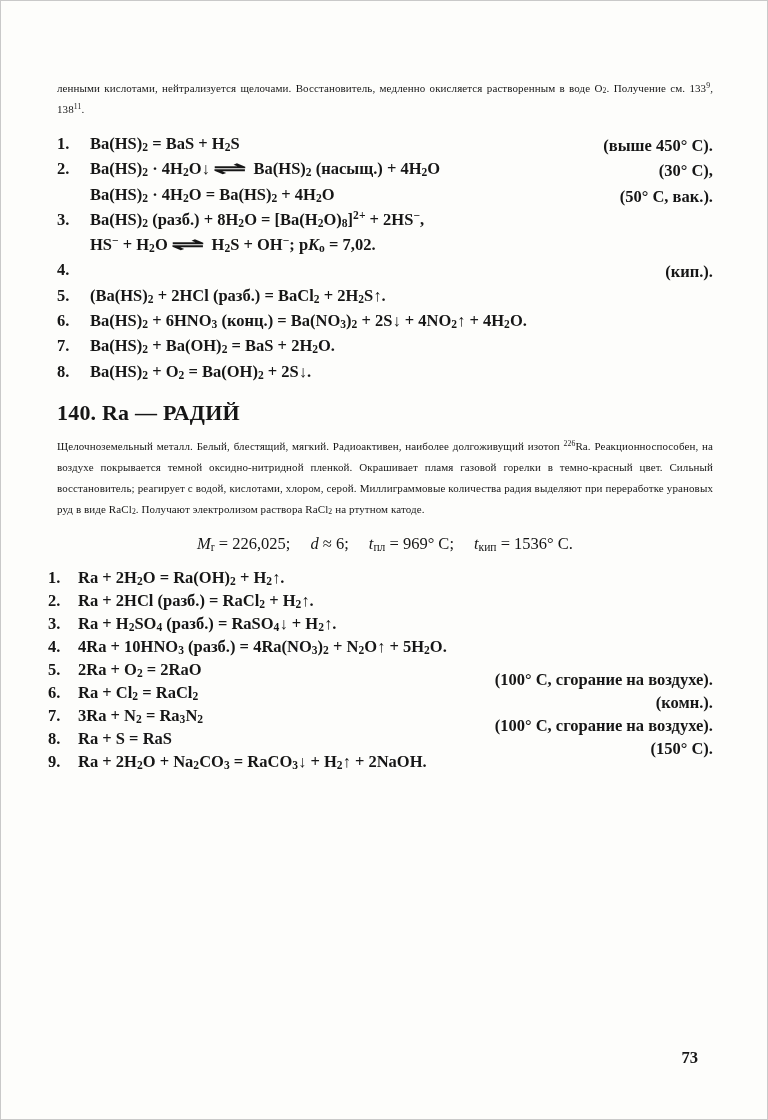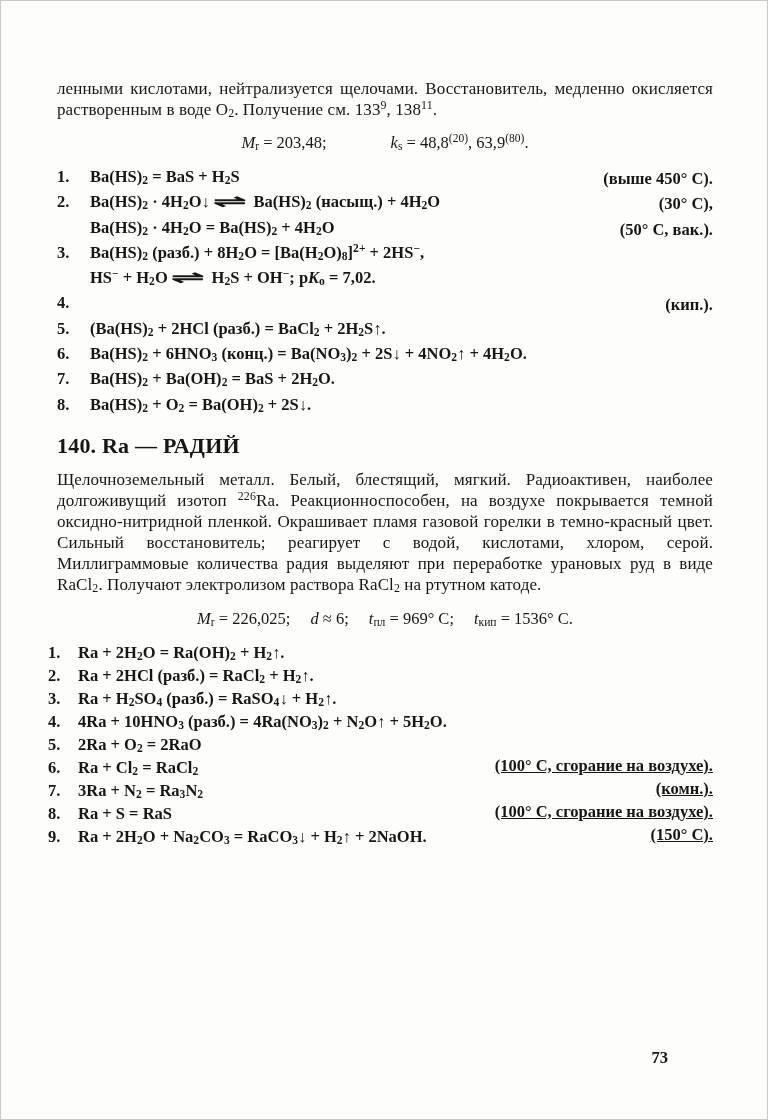--- a/index.html
+++ b/index.html
@@ -15,21 +15,21 @@
     width:768px; height:1120px;
     background:#fdfdfb;
     box-shadow: inset 0 0 0 1px #c9c9c9;
     overflow:hidden;
   }
   .content {
     position:absolute;
     left:57px; top:78px; width:656px;
   }
   .para {
-    font-size:17px;
+    font-size:11px;
     line-height:21px;
     text-align:justify;
     letter-spacing:0.1px;
   }
   .constants-row {
     display:flex;
     justify-content:center;
     align-items:baseline;
     gap:64px;
     margin-top:13px;
@@ -51,55 +51,51 @@
   .eq-num { flex:none; width:33px; }
   .radium-list .eq-num { width:30px; }
   .eq-body { white-space:nowrap; }
   .eq-cond {
     margin-left:auto;
     padding-left:10px;
     white-space:nowrap;
     position:relative;
     top:2px;
   }
-  .radium-list .eq-cond { top:21px;text-decoration:underline; }
+  .radium-list .eq-cond { top:10px; }
   .heading {
     margin-top:16px;
     font-size:22px;
     font-weight:bold;
     letter-spacing:0.2px;
   }
   .desc { margin-top:10px; }
   sub, sup { font-size:70%; line-height:0; }
   sub { vertical-align:-0.18em; }
   sup { vertical-align:0.5em; }
   .harpoon {
     display:inline-block;
     transform:scaleX(2.4);
     margin:0 17px 0 13px;
   }
   .page-number {
     position:absolute;
-    top:1048px; right:100px;
+    top:1048px; right:70px;
     font-size:16.5px;
     font-weight:bold;
   }
 </style>
 </head>
 <body>
 
 <div class="page">
   <div class="content">
 
     <p class="para">ленными кислотами, нейтрализуется щелочами. Восстановитель, медленно окисляется растворенным в воде O<sub>2</sub>. Получение см. 133<sup>9</sup>, 138<sup>11</sup>.</p>
 
-    <div class="constants-row">
-      <span><i>M</i><sub>r</sub> = 203,48;</span>
-      <span><i>k</i><sub>s</sub> = 48,8<sup>(20)</sup>, 63,9<sup>(80)</sup>.</span>
-    </div>
 
     <div class="eq-list barium-list">
       <div class="eq-row">
         <span class="eq-num">1.</span>
         <span class="eq-body">Ba(HS)<sub>2</sub> = BaS + H<sub>2</sub>S</span>
         <span class="eq-cond">(выше 450° C).</span>
       </div>
       <div class="eq-row">
         <span class="eq-num">2.</span>
         <span class="eq-body">Ba(HS)<sub>2</sub> · 4H<sub>2</sub>O↓<span class="harpoon">⇌</span>Ba(HS)<sub>2</sub> (насыщ.) + 4H<sub>2</sub>O</span>

